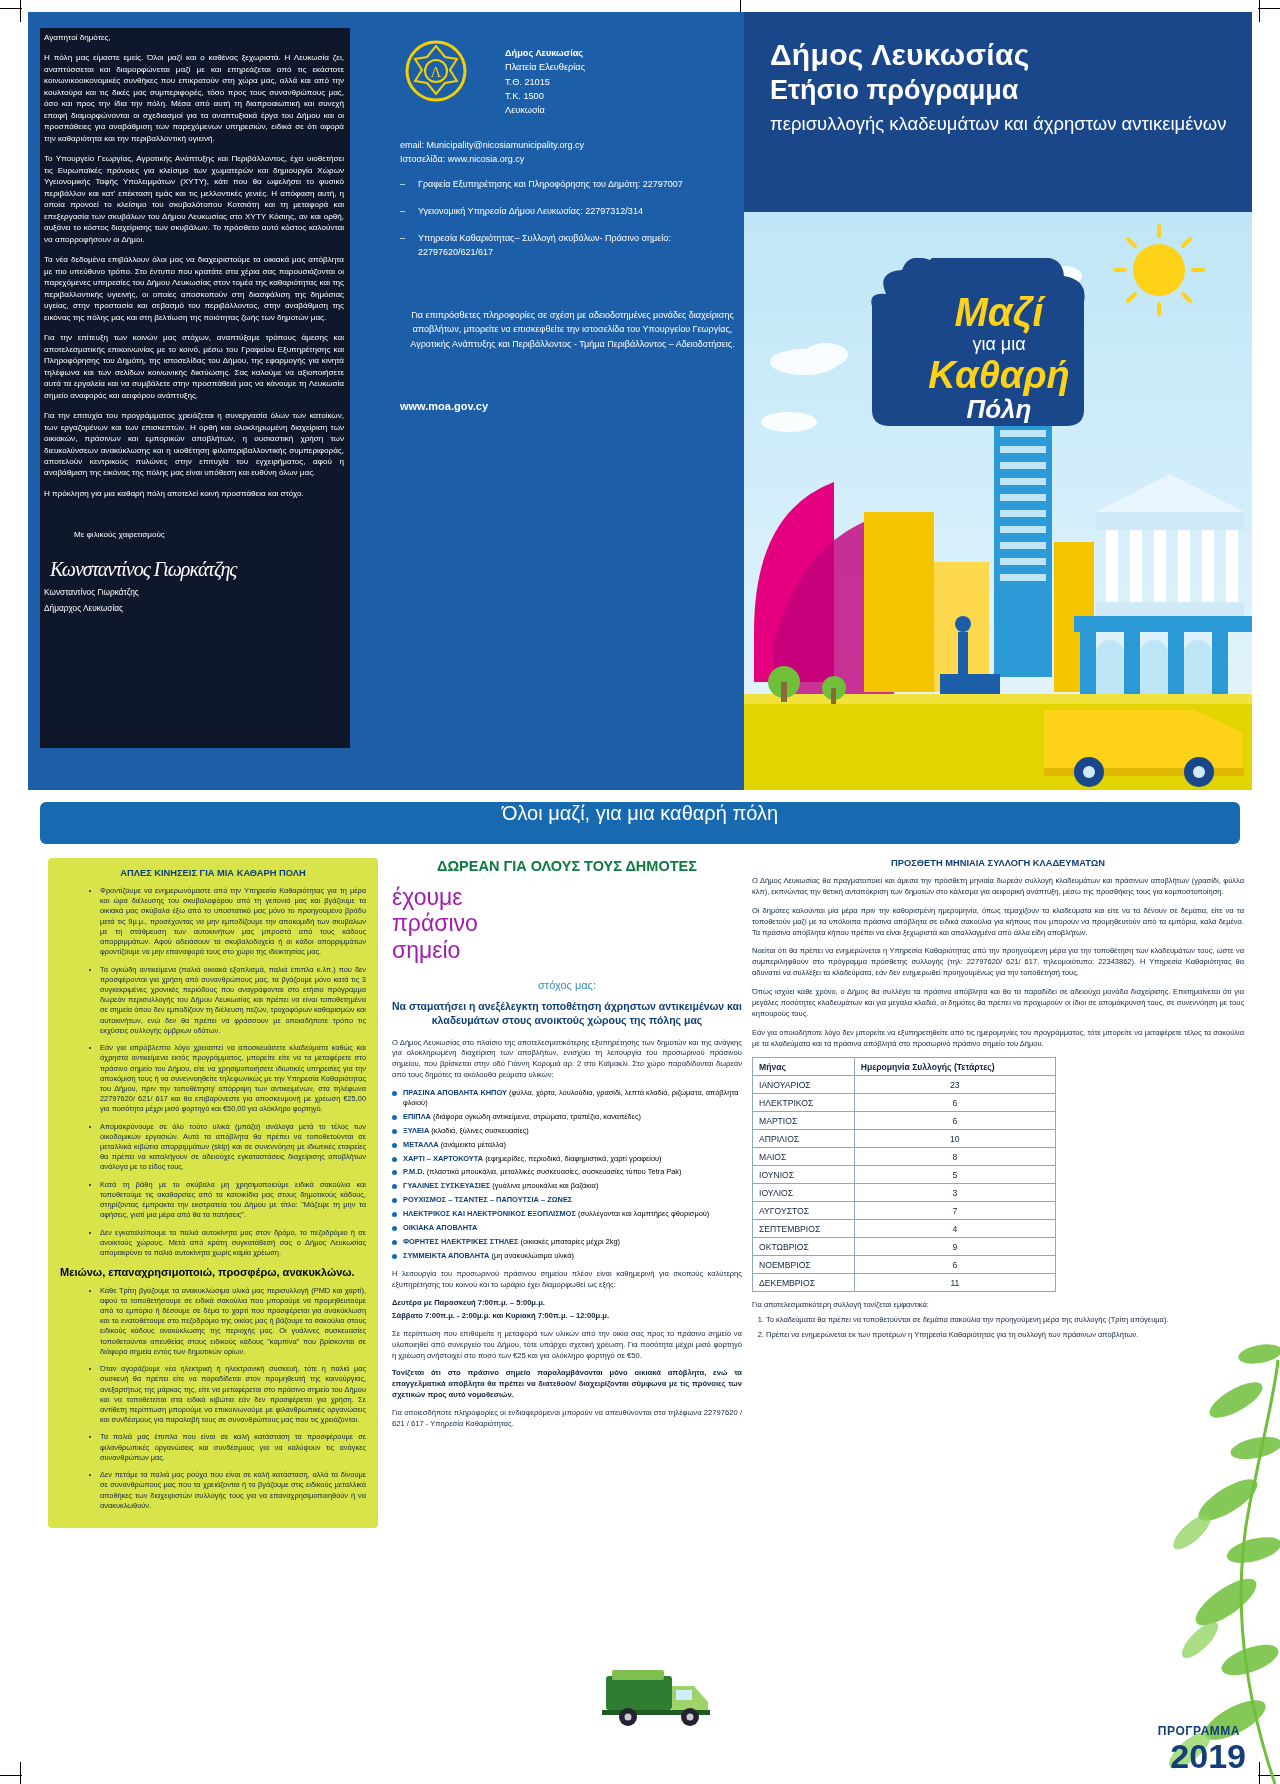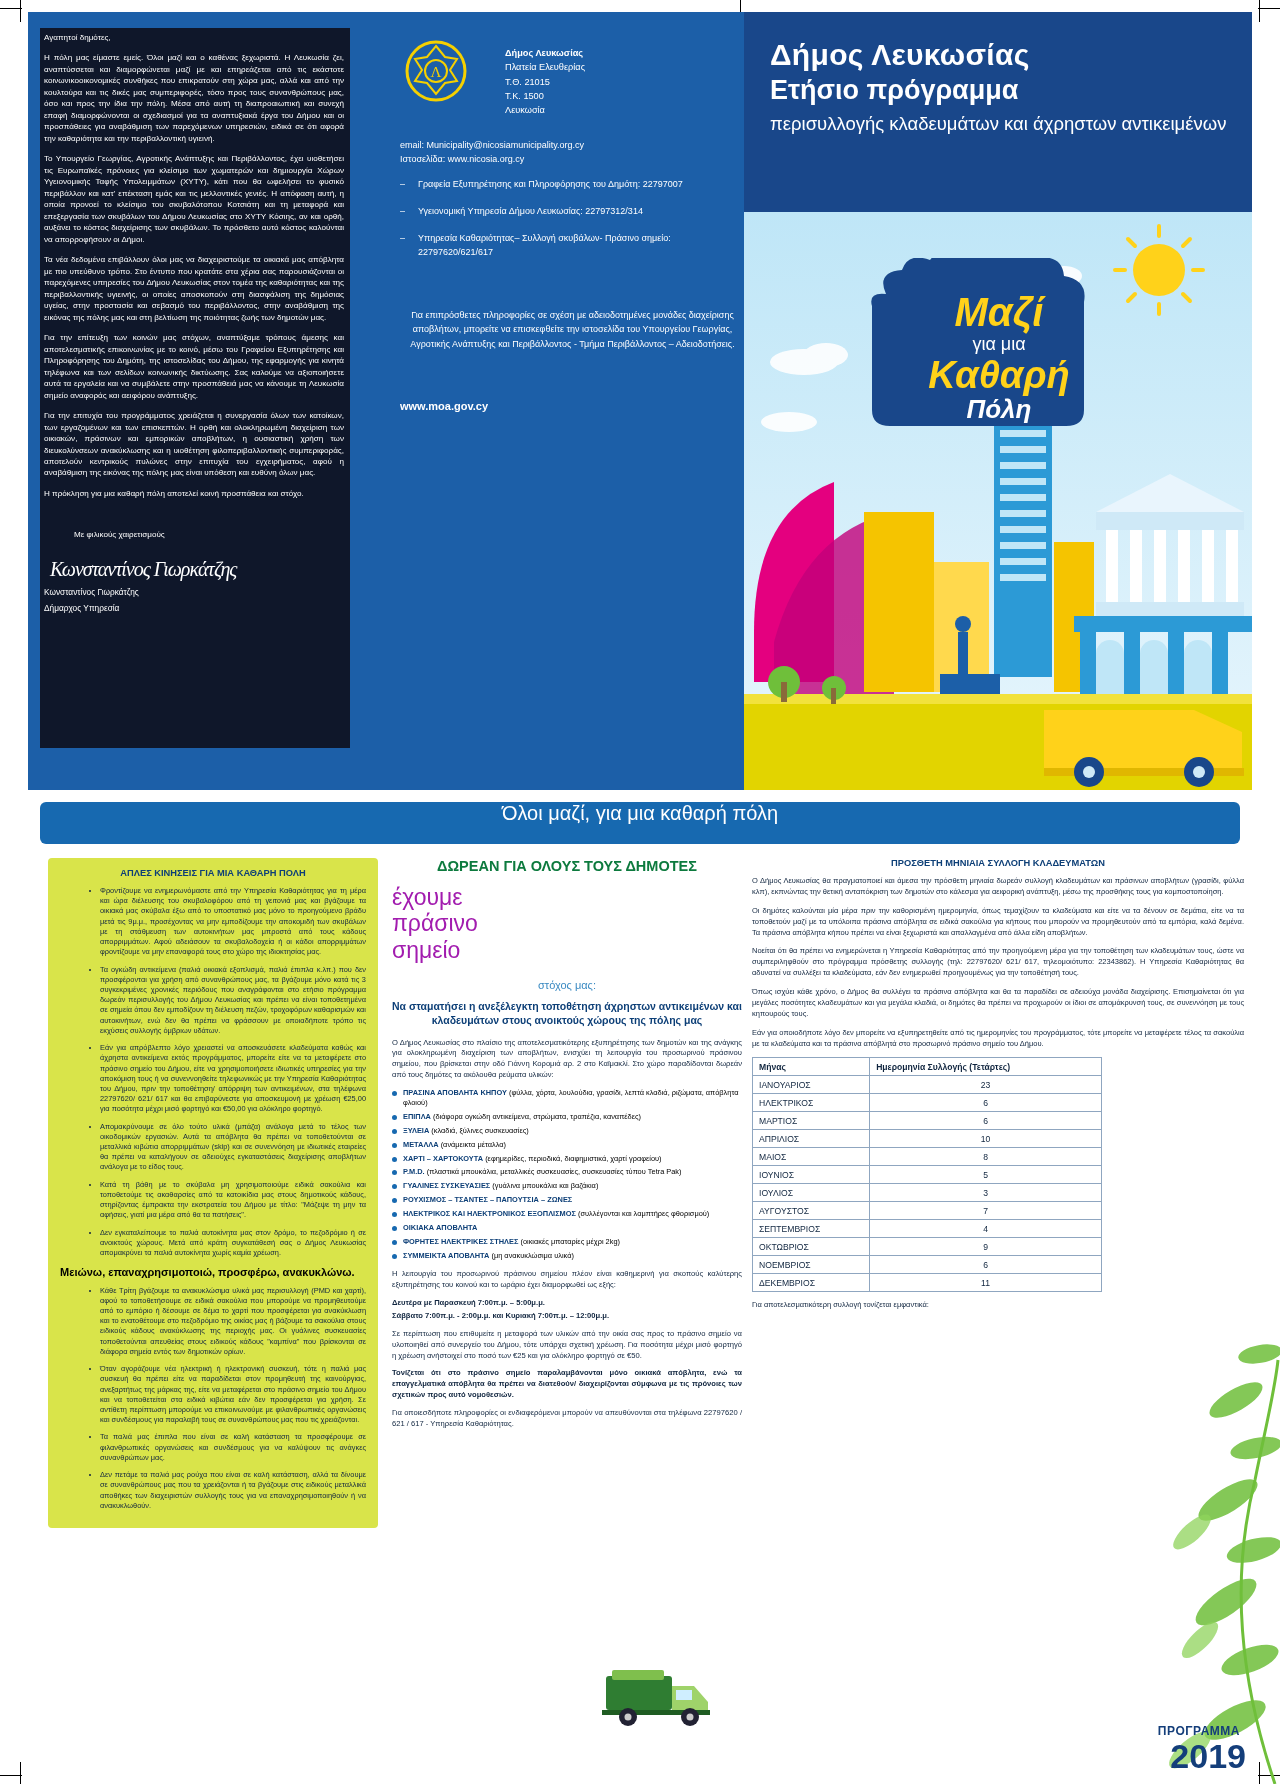--- a/index.html
+++ b/index.html
@@ -76,21 +76,21 @@
   .mid-body { font-size:7.6px; line-height:1.42; color:#10253f; text-align:justify; }
   .mid-body p { margin:0 0 7px 0; }
   .mat-list { list-style:none; margin:0; padding:0; font-size:7.4px; line-height:1.4; }
   .mat-list li { margin-bottom:3.5px; padding-left:11px; position:relative; }
   .mat-list li:before { content:""; position:absolute; left:0; top:3px; width:5px; height:5px; background:#1769b0; border-radius:50%; }
   .mat-list b { color:#0d3f77; }
 
   .right-body { font-size:7.5px; line-height:1.45; color:#10253f; text-align:justify; }
   .right-body p { margin:0 0 8px 0; }
 
-  table.sched { border-collapse:collapse; width:350px; font-size:8.6px; margin-top:6px; }
+  table.sched { border-collapse:collapse; width:304px; font-size:8.6px; margin-top:6px; }
   table.sched th, table.sched td { border:1px solid #8fa6c0; padding:3.5px 6px; color:#10253f; }
   table.sched th { font-weight:bold; text-align:left; }
   table.sched td.num { text-align:center; }
   .sched-head-center { text-align:center; }
 
   .right-foot { font-size:7.5px; line-height:1.45; margin-top:8px; color:#10253f; }
   .right-foot ol { margin:4px 0 0 0; padding-left:14px; }
   .right-foot li { margin-bottom:4px; }
 
   .truck { position:absolute; left:598px; top:1660px; width:120px; height:70px; }
@@ -118,21 +118,21 @@
     <p>Αγαπητοί δημότες,</p>
     <p>Η πόλη μας είμαστε εμείς. Όλοι μαζί και ο καθένας ξεχωριστά. Η Λευκωσία ζει, αναπτύσσεται και διαμορφώνεται μαζί με και επηρεάζεται από τις εκάστοτε κοινωνικοοικονομικές συνθήκες που επικρατούν στη χώρα μας, αλλά και από την κουλτούρα και τις δικές μας συμπεριφορές, τόσο προς τους συνανθρώπους μας, όσο και προς την ίδια την πόλη. Μέσα από αυτή τη διαπροαιωπική και συνεχή επαφή διαμορφώνονται οι σχεδιασμοί για τα αναπτυξιακά έργα του Δήμου και οι προσπάθειες για αναβάθμιση των παρεχόμενων υπηρεσιών, ειδικά σε ότι αφορά την καθαριότητα και την περιβαλλοντική υγιεινή.</p>
     <p>Το Υπουργείο Γεωργίας, Αγροτικής Ανάπτυξης και Περιβάλλοντος, έχει υιοθετήσει τις Ευρωπαϊκές πρόνοιες για κλείσιμο των χωματερών και δημιουργία Χώρων Υγειονομικής Ταφής Υπολειμμάτων (ΧΥΤΥ), κάτι που θα ωφελήσει το φυσικό περιβάλλον και κατ' επέκταση εμάς και τις μελλοντικές γενιές. Η απόφαση αυτή, η οποία προνοεί το κλείσιμο του σκυβαλότοπου Κοτσιάτη και τη μεταφορά και επεξεργασία των σκυβάλων του Δήμου Λευκωσίας στο ΧΥΤΥ Κόσιης, αν και ορθή, αυξάνει το κόστος διαχείρισης των σκυβάλων. Το πρόσθετο αυτό κόστος καλούνται να απορροφήσουν οι Δήμοι.</p>
     <p>Τα νέα δεδομένα επιβάλλουν όλοι μας να διαχειριστούμε τα οικιακά μας απόβλητα με πιο υπεύθυνο τρόπο. Στο έντυπο που κρατάτε στα χέρια σας παρουσιάζονται οι παρεχόμενες υπηρεσίες του Δήμου Λευκωσίας στον τομέα της καθαριότητας και της περιβαλλοντικής υγιεινής, οι οποίες αποσκοπούν στη διασφάλιση της δημόσιας υγείας, στην προστασία και σεβασμό του περιβάλλοντος, στην αναβάθμιση της εικόνας της πόλης μας και στη βελτίωση της ποιότητας ζωής των δημοτών μας.</p>
     <p>Για την επίτευξη των κοινών μας στόχων, αναπτύξαμε τρόπους άμεσης και αποτελεσματικής επικοινωνίας με το κοινό, μέσω του Γραφείου Εξυπηρέτησης και Πληροφόρησης του Δημότη, της ιστοσελίδας του Δήμου, της εφαρμογής για κινητά τηλέφωνα και των σελίδων κοινωνικής δικτύωσης. Σας καλούμε να αξιοποιήσετε αυτά τα εργαλεία και να συμβάλετε στην προσπάθειά μας να κάνουμε τη Λευκωσία σημείο αναφοράς και αειφόρου ανάπτυξης.</p>
     <p>Για την επιτυχία του προγράμματος χρειάζεται η συνεργασία όλων των κατοίκων, των εργαζομένων και των επισκεπτών. Η ορθή και ολοκληρωμένη διαχείριση των οικιακών, πράσινων και εμπορικών αποβλήτων, η ουσιαστική χρήση των διευκολύνσεων ανακύκλωσης και η υιοθέτηση φιλοπεριβαλλοντικής συμπεριφοράς, αποτελούν κεντρικούς πυλώνες στην επιτυχία του εγχειρήματος, αφού η αναβάθμιση της εικόνας της πόλης μας είναι υπόθεση και ευθύνη όλων μας.</p>
     <p>Η πρόκληση για μια καθαρή πόλη αποτελεί κοινή προσπάθεια και στόχο.</p>
     <p style="margin-top:30px;padding-left:30px;">Με φιλικούς χαιρετισμούς</p>
     <div class="signature">Κωνσταντίνος Γιωρκάτζης</div>
     <div class="sig-name">Κωνσταντίνος Γιωρκάτζης</div>
-    <div class="sig-name">Δήμαρχος Υπηρεσία</div>
+    <div class="sig-name">Δήμαρχος Λευκωσίας</div>
   </div>
 
   <div class="seal">
     <svg viewBox="0 0 62 62">
       <circle cx="31" cy="31" r="29" fill="none" stroke="#f5d000" stroke-width="3"></circle>
       <path d="M31 6 L40 17 L52 19 L45 30 L52 41 L40 43 L31 54 L22 43 L10 41 L17 30 L10 19 L22 17 Z" fill="none" stroke="#f5d000" stroke-width="2"></path>
       <circle cx="31" cy="31" r="11" fill="none" stroke="#f5d000" stroke-width="2"></circle>
       <text x="31" y="37" font-size="15" fill="#f5d000" text-anchor="middle" font-family="Liberation Serif, serif">Λ</text>
     </svg>
   </div>
@@ -422,20 +422,24 @@
           </tr>
         <tr>
             <td>ΔΕΚΕΜΒΡΙΟΣ</td>
             <td class="num">11</td>
           </tr>
       </tbody>
     </table>
 
     <div class="right-foot">
       <div>Για αποτελεσματικότερη συλλογή τονίζεται εμφαντικά:</div>
+      <ol>
+        <li>Το κλαδεύματα θα πρέπει να τοποθετούνται σε δεμάτια σακούλια την προηγούμενη μέρα της συλλογής (Τρίτη απόγευμα).</li>
+        <li>Πρέπει να ενημερώνεται εκ των προτέρων η Υπηρεσία Καθαριότητας για τη συλλογή των πράσινων αποβλήτων.</li>
+      </ol>
     </div>
   </div>
 
   <div class="truck">
     <svg viewBox="0 0 120 70" width="120" height="70">
       <rect x="8" y="16" width="66" height="34" fill="#2f7d32" rx="3"></rect>
       <rect x="14" y="10" width="52" height="10" fill="#7fbf4d" rx="2"></rect>
       <path d="M74 26 l22 0 l14 16 l0 8 l-36 0 z" fill="#9fd36a"></path>
       <rect x="78" y="30" width="16" height="10" fill="#cfeeff"></rect>
       <rect x="4" y="50" width="108" height="5" fill="#1f5c22"></rect>

